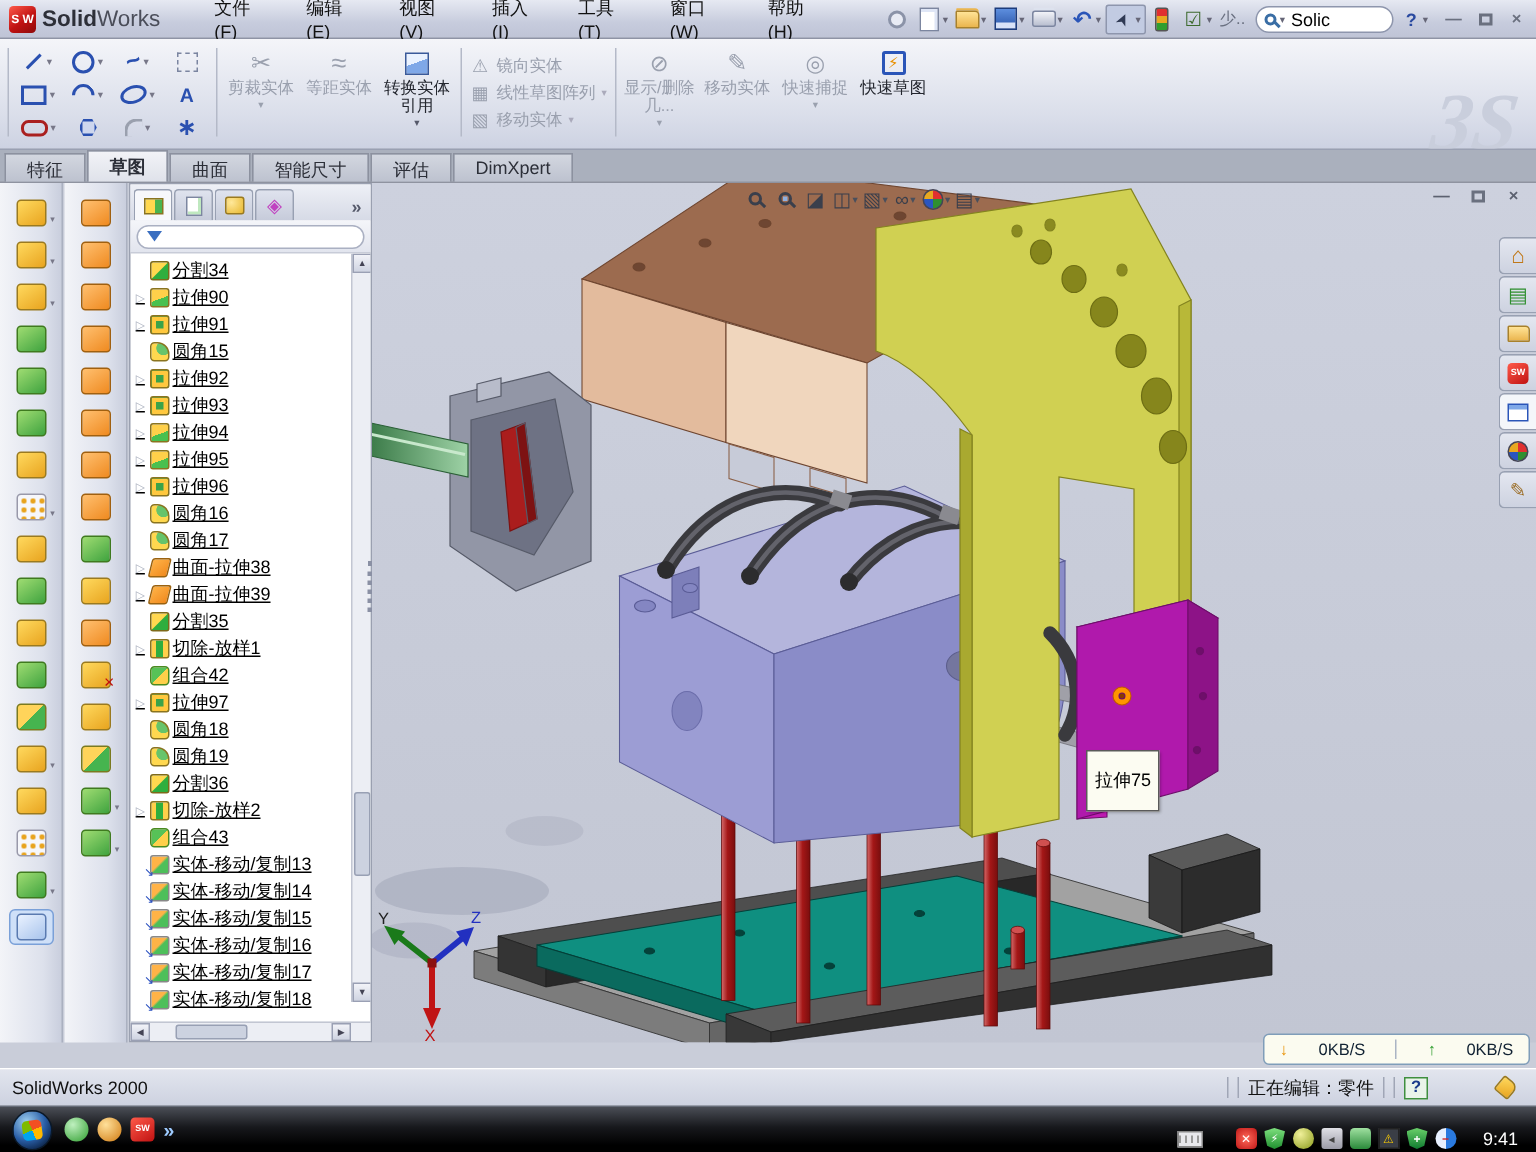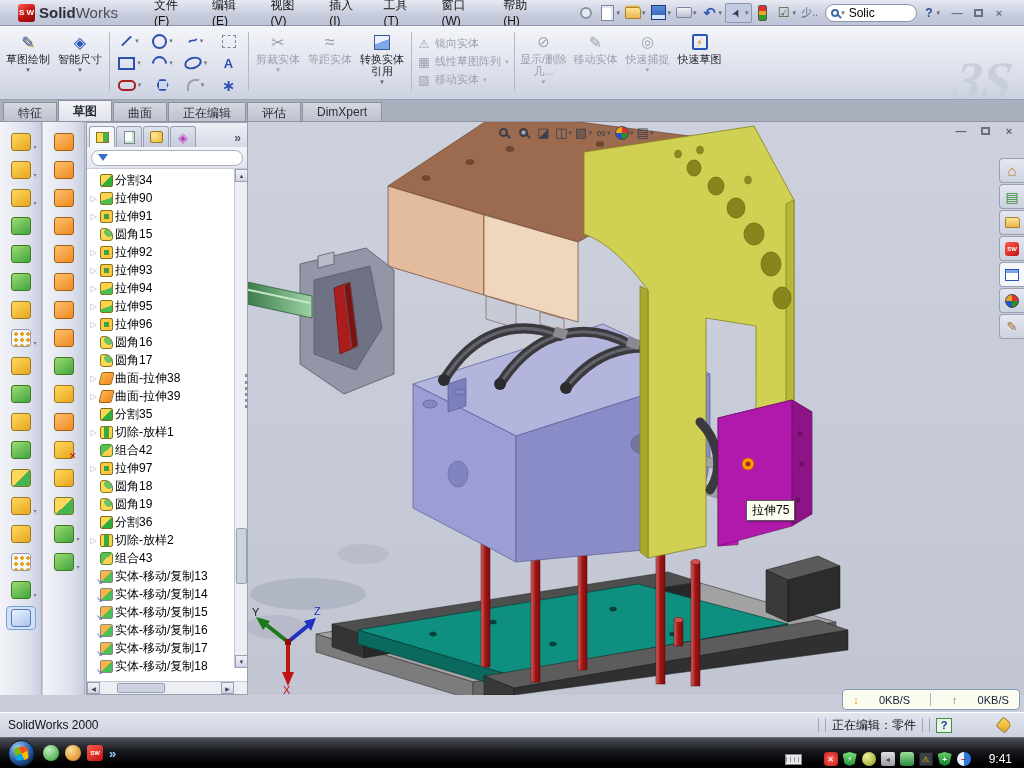--- a/index.html
+++ b/index.html
@@ -1,21 +1,21 @@
 <!DOCTYPE html>
 <html><head>
 <meta charset="utf-8">
 <style>
   html,body{margin:0;padding:0;background:#555;}
   *{box-sizing:border-box;font-family:"Liberation Sans","DejaVu Sans",sans-serif;}
   .app{position:relative;width:1024px;height:768px;overflow:hidden;background:#c9cdd9;font-size:12px;-webkit-user-select:none;user-select:none;}
 
   
   .titlebar{position:absolute;left:0;top:0;width:1024px;height:26px;display:flex;align-items:center;
-    background:linear-gradient(#e6e9f2,#c7ccdd 60%,#bfc4d6);border-bottom:1px solid #8e93a5;padding:0 16px;}
+    background:linear-gradient(#e6e9f2,#c7ccdd 60%,#bfc4d6);border-bottom:1px solid #8e93a5;padding:0 4px;}
   .swcube{width:18px;height:18px;border-radius:3px;margin:0 4px 0 2px;background:linear-gradient(145deg,#ff5a4a,#c01212 55%,#8e0a0a);
     color:#fff;font-size:8px;font-weight:bold;display:flex;align-items:center;justify-content:center;letter-spacing:0;}
   .brand{font-size:15px;color:#2d2f38;margin-right:26px;}
   .brand b{font-weight:bold}.brand span{font-weight:normal;color:#4a4d59}
   .menus{display:flex;gap:2px;}
   .menu{padding:2px 10px;color:#111;cursor:default;}
   .qbar{display:flex;align-items:center;margin-left:26px;gap:1px;}
   .qb{display:flex;align-items:center;height:20px;padding:0 2px;border-radius:2px;}
   .qb.pressed{background:#c2cbe2;border:1px solid #8e96ad;}
   .qb .gl{width:16px;height:16px;display:flex;align-items:center;justify-content:center;font-size:12px;color:#44506e;}
@@ -113,21 +113,21 @@
   .ttab i{font-style:normal;display:block;}
   [data-icon="featuremanager-icon"] i{width:13px;height:11px;background:linear-gradient(90deg,#ffd84f 55%,#49b44f 55%);border:1px solid #8a7420;}
   [data-icon="propertymanager-icon"] i{width:11px;height:13px;background:#fff;border:1px solid #7c86a0;box-shadow:inset -2px -2px 0 #bfe8bf;}
   [data-icon="configurationmanager-icon"] i{width:13px;height:12px;background:radial-gradient(circle at 30% 30%,#ffe89a,#e8b830);border:1px solid #9a7a20;border-radius:2px;}
   [data-icon="dimxpertmanager-icon"] i::before{content:"◈";color:#c040c0;font-size:13px;}
   .thead .more{margin-left:auto;color:#55596a;font-weight:bold;padding:0 4px 2px 0;}
   .filterbar{height:22px;flex:none;background:linear-gradient(#f4f5f9,#e2e5ee);display:flex;align-items:center;padding:2px 4px;border-bottom:1px solid #c8ccd8;}
   .filterpill{flex:1;height:16px;background:#fff;border:1px solid #aab0c2;border-radius:8px;display:flex;align-items:center;padding:0 6px;gap:4px;}
   .funnel{width:0;height:0;border-left:5px solid transparent;border-right:5px solid transparent;border-top:7px solid #3a6ec0;position:relative;}
   .treelist{flex:1;overflow:hidden;position:relative;padding:2px 0 0 2px;}
-  .trow{display:flex;align-items:center;height:18px;gap:2px;white-space:nowrap;}
+  .trow{display:flex;align-items:center;height:18px;gap:2px;white-space:nowrap;text-decoration:underline;}
   .texp{width:9px;font-size:8px;color:#aab0be;visibility:hidden;text-align:center;flex:none;}
   .texp.show{visibility:visible;}
   .ti{width:13px;height:13px;border-radius:2px;flex:none;position:relative;}
   [data-icon="split"]{background:linear-gradient(135deg,#ffd84f 48%,#2fae3e 52%);border:1px solid #7d6a1a;}
   [data-icon="extrude-a"]{background:linear-gradient(160deg,#ffd04a 55%,#49c04f 55%);border:1px solid #8a7420;}
   [data-icon="extrude-b"]{background:#3aa34a;border:1px solid #8a7420;box-shadow:inset 0 0 0 3px #ffc83e;}
   [data-icon="fillet"]{background:radial-gradient(circle at 72% 28%,#67c46b 40%,#ffd84f 44%);border:1px solid #8a7420;border-radius:3px 8px 3px 3px;}
   [data-icon="surface"]{background:linear-gradient(135deg,#ffb347,#f08a1f);border:1px solid #9a6210;transform:skewX(-14deg);}
   [data-icon="cutloft"]{background:linear-gradient(90deg,#ffd04a 30%,#2fae3e 30% 70%,#ffd04a 70%);border:1px solid #8a7420;}
   [data-icon="combine"]{background:linear-gradient(135deg,#57c257 50%,#ffd04a 50%);border:1px solid #4a8a20;border-radius:3px;}
@@ -150,21 +150,21 @@
   .hud{position:absolute;left:246px;top:1px;display:flex;align-items:center;gap:1px;}
   .hudb{height:19px;min-width:19px;display:flex;align-items:center;justify-content:center;color:#3a3f4c;font-size:13px;padding:0 1px;}
   .hudb i{font-style:normal;}
   .hudb.arrow::after{content:"▾";font-size:7px;color:#4a4f5c;margin-left:1px;}
   [data-icon="zoom-fit-icon"] i,[data-icon="zoom-area-icon"] i{width:9px;height:9px;border:2px solid #3a3f4c;border-radius:50%;position:relative;display:block;}
   [data-icon="zoom-fit-icon"] i::after,[data-icon="zoom-area-icon"] i::after{content:"";position:absolute;width:6px;height:2px;background:#3a3f4c;transform:rotate(45deg);right:-5px;bottom:-2px;}
   [data-icon="zoom-area-icon"] i::before{content:"";position:absolute;inset:1px;background:#8fb0e0;}
   [data-icon="appearances-icon"] i{width:14px;height:14px;border-radius:50%;background:conic-gradient(#e03030 0 25%,#2f8f2f 0 50%,#2a55c0 0 75%,#e8a820 0);display:block;border:1px solid #445;}
   .mdibtns{position:absolute;right:6px;top:1px;display:flex;gap:6px;}
   .mdibtns .wb{color:#5c6170;}
-  .tooltip3d{position:absolute;left:498px;top:378px;background:#fcfcf2;border:1px solid #5a5a5a;padding:1px 5px;font-size:12px;color:#000;box-shadow:1px 1px 2px rgba(0,0,0,.3);}
+  .tooltip3d{position:absolute;left:476px;top:378px;background:#fcfcf2;border:1px solid #5a5a5a;padding:11px 5px;font-size:12px;color:#000;box-shadow:1px 1px 2px rgba(0,0,0,.3);}
   .netspeed{position:absolute;right:4px;top:-6px;width:178px;height:21px;background:#fbfbf0;border:1px solid #7f9db9;border-radius:4px;display:flex;align-items:center;justify-content:space-around;font-size:11px;color:#123;z-index:60;}
   .netspeed .da{color:#e89000;font-weight:bold;} .netspeed .ua{color:#2f9e2f;font-weight:bold;}
   .netspeed .div{width:1px;height:13px;background:#aab4c4;}
 
   
   .taskpane{position:absolute;right:0;top:36px;width:25px;display:flex;flex-direction:column;gap:1px;}
   .tpb{width:25px;height:25px;background:linear-gradient(#e4e7f0,#cdd2e0);border:1px solid #98a0b2;border-right:none;border-radius:4px 0 0 4px;display:flex;align-items:center;justify-content:center;}
   .tpb.active{background:#f4f6fa;}
   .tpb i{font-style:normal;display:block;}
   [data-icon="home-icon"] i::before{content:"⌂";color:#c07818;font-size:15px;font-weight:bold;}
@@ -287,35 +287,20 @@
     <span class="winbtns">
       <span class="wb">—</span>
       <span class="wb">
           <span class="rbox"></span>
         </span>
       <span class="wb">×</span>
     </span>
   </div>
 
   <div class="ribbon">
-    <div style="display:flex">
-
-    <div class="bigb on arrow" data-icon="sketch-icon">
-          <span class="bicon">
-            <i></i>
-          </span>
-          <span class="blabel">草图绘制</span>
-        </div>
-        <div class="bigb on arrow" data-icon="smart-dimension-icon">
-          <span class="bicon">
-            <i></i>
-          </span>
-          <span class="blabel">智能尺寸</span>
-        </div>
-      </div>
     <div class="rsep"></div>
     <div class="egrid">
 
     <span class="es arrow" data-icon="line-icon"></span>
         <span class="es arrow" data-icon="circle-icon"></span>
         <span class="es arrow" data-icon="spline-icon"></span>
         <span class="es" data-icon="select-box-icon"></span>
         <span class="es arrow" data-icon="rectangle-icon"></span>
         <span class="es arrow" data-icon="arc-icon"></span>
         <span class="es arrow" data-icon="ellipse-icon"></span>
@@ -392,21 +377,21 @@
         </div>
       </div>
     <div class="watermark">3S</div>
   </div>
 
   <div class="ctabrow">
 
   <span class="ctab">特征</span>
       <span class="ctab active">草图</span>
       <span class="ctab">曲面</span>
-      <span class="ctab">正在编辑</span>
+      <span class="ctab">智能尺寸</span>
       <span class="ctab">评估</span>
       <span class="ctab">DimXpert</span>
     </div>
 
   <div class="main">
 
     <div class="ltb ltb1">
 
     <span class="ltbi arrow" data-c="gold"></span>
         <span class="ltbi arrow" data-c="gold"></span>

